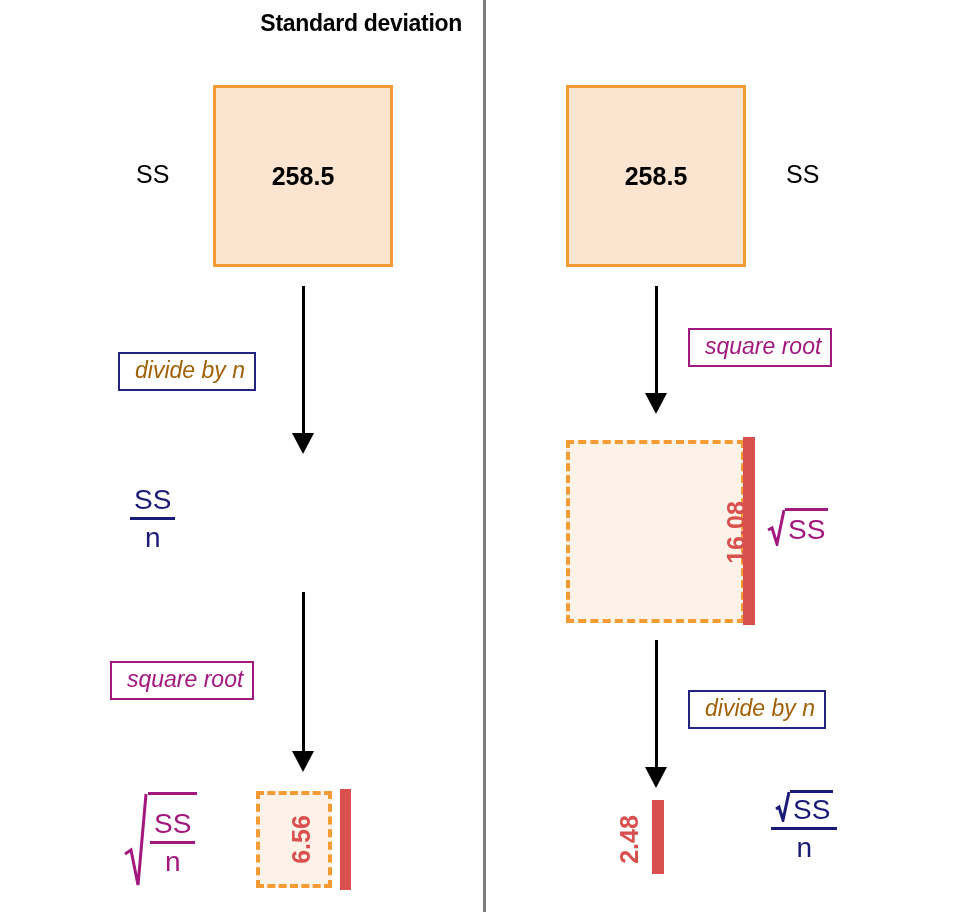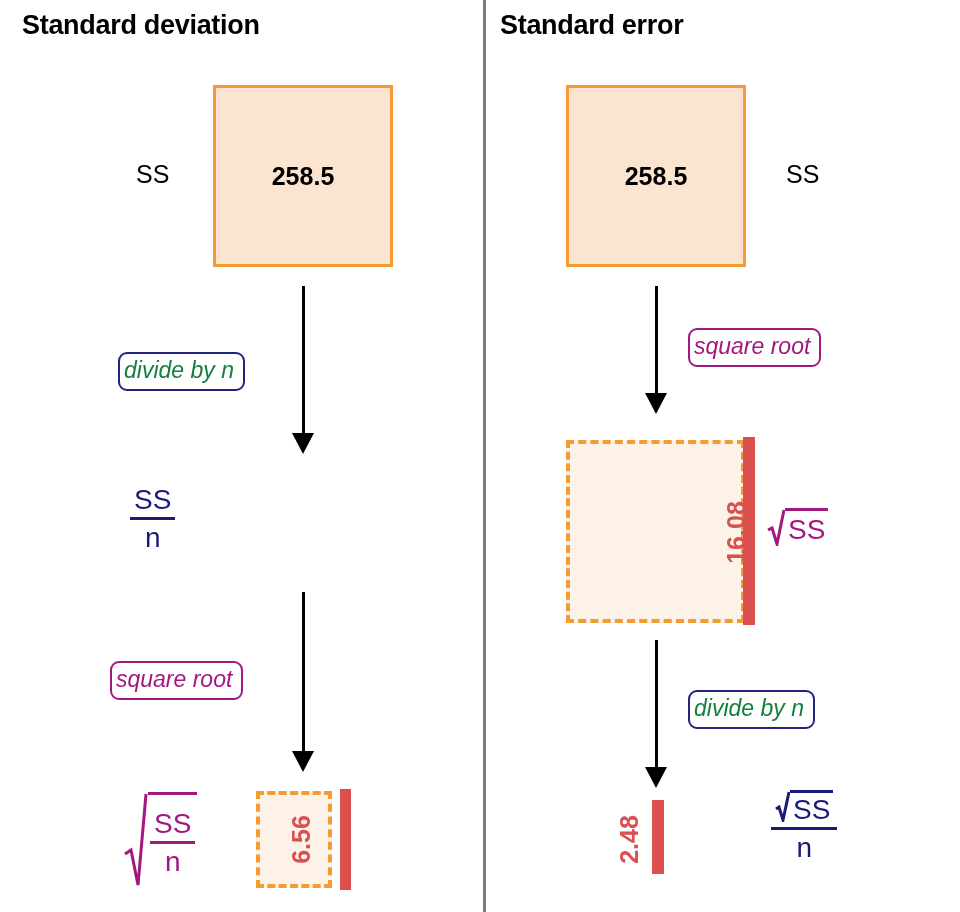--- a/index.html
+++ b/index.html
@@ -24,22 +24,22 @@
     width: 3px;
     height: 912px;
     background: #7b7b7f;
   }
 
   
   .col-title {
     position: absolute;
     top: 10px;
     width: 440px;
-    text-align: left;
-    font-size: 27px;
+    text-align: right;
+    font-size: 23px;
     font-weight: bold;
     color: #000000;
     letter-spacing: -0.3px;
   }
   .col-title.left  { left: 22px; }
   .col-title.right { left: 500px; }
 
   
   .box-solid {
     position: absolute;
@@ -109,29 +109,29 @@
     height: 0;
     border-left: 11px solid transparent;
     border-right: 11px solid transparent;
     border-top: 21px solid #000000;
   }
 
   
   .pill {
     position: absolute;
     border: 2px solid;
-    border-radius: 9px;
-    padding: 3px 9px 5px 4px;
+    border-radius: 0;
+    padding: 3px 9px 5px 15px;
     font-size: 23px;
     font-style: italic;
     white-space: nowrap;
     background: #ffffff;
     box-sizing: border-box;
   }
-  .pill.navy    { color: #15803d; border-color: #232382; }
+  .pill.navy    { color: #a16207; border-color: #232382; }
   .pill.magenta { color: #a3187e; border-color: #a3187e; }
 
   
   .formula {
     position: absolute;
     white-space: nowrap;
     line-height: 1;
   }
   .formula.navy    { color: #1a1a78; }
   .formula.magenta { color: #a3187e; }
@@ -226,21 +226,20 @@
           <span class="den">n</span>
         </span>
       </span>
     </span>
   </div>
 
   <div class="box-dashed" style="left:256px; top:791px; width:76px; height:97px;"></div>
   <div class="rot-val" style="left:255px; top:825px; width:92px;">6.56</div>
   <div class="red-bar" style="left:340px; top:789px; width:11px; height:101px;"></div>
 
-  <div class="col-title right">Standard error</div>
 
   <div class="box-solid" style="left:566px; top:85px; width:180px; height:182px;">258.5</div>
 
   <div class="ss-plain" style="left:786px; top:160px;">SS</div>
 
   <div class="arrow" style="left:645px; top:286px; width:22px; height:128px;">
     <div class="shaft" style="height:108px;"></div>
     <div class="head"></div>
   </div>
 

